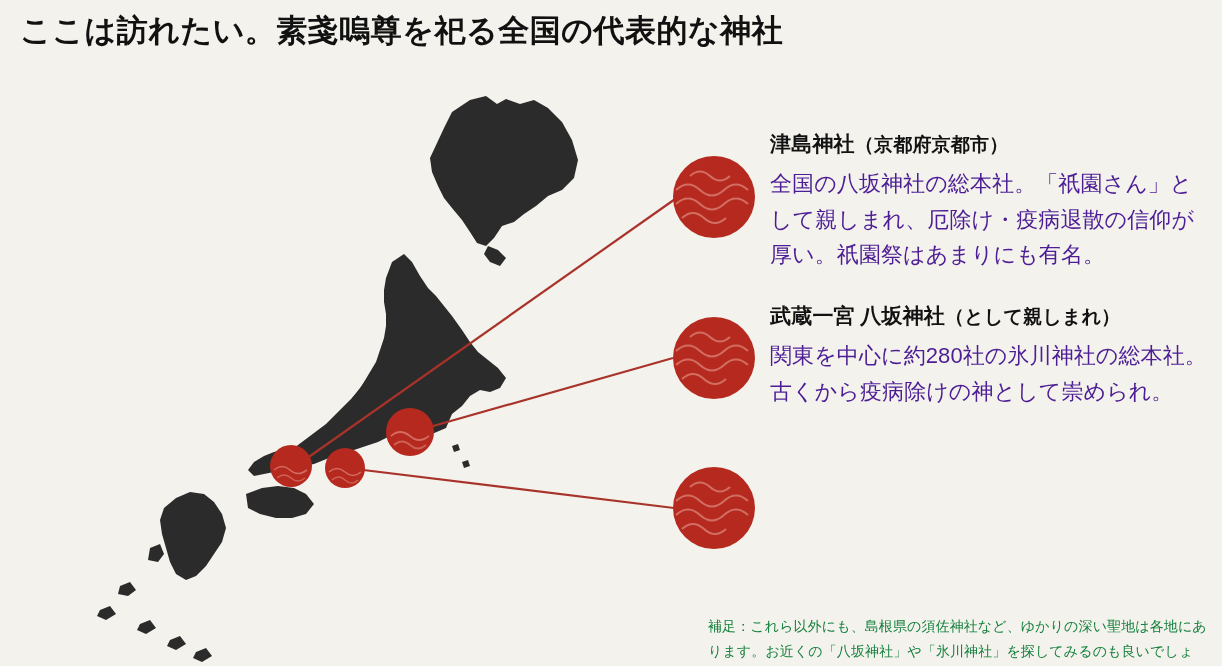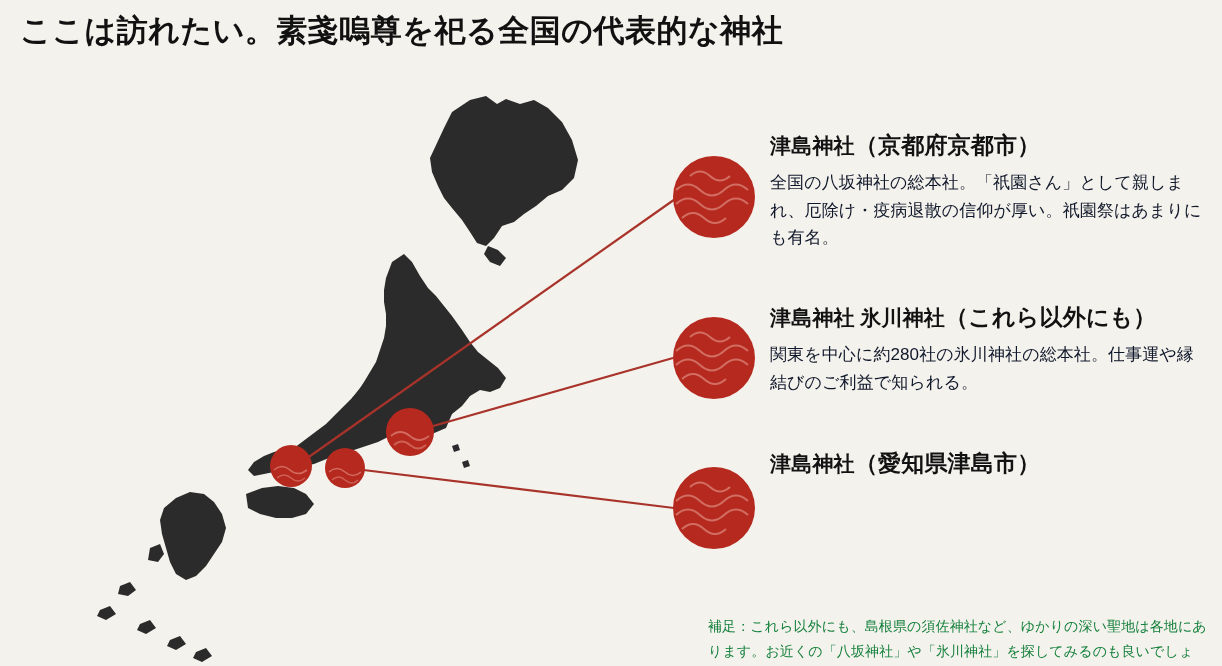--- a/index.html
+++ b/index.html
@@ -54,26 +54,26 @@
   .entry-head {
     font-family: "Liberation Serif", serif;
     font-weight: bold;
     font-size: 21px;
     color: #121212;
     letter-spacing: 0.2px;
     white-space: nowrap;
     margin-bottom: 8px;
   }
   .entry-head .sub {
-    font-size: 23px;
+    font-size: 19px;
   }
   .entry-body {
-    font-size: 17px;
+    font-size: 22px;
     line-height: 1.62;
-    color: #0f172a;
+    color: #4c1d95;
     letter-spacing: 0.1px;
   }
   .footnote {
     position: absolute;
     left: 708px;
     top: 614px;
     width: 506px;
     font-size: 14px;
     line-height: 1.75;
     color: #15803d;
@@ -162,28 +162,25 @@
 
     <div class="entry entry-1">
       <div class="entry-head">
         <span>津島神社</span><span class="sub">（京都府京都市）</span>
       </div>
       <div class="entry-body">全国の八坂神社の総本社。「祇園さん」として親しまれ、厄除け・疫病退散の信仰が厚い。祇園祭はあまりにも有名。</div>
     </div>
 
     <div class="entry entry-2">
       <div class="entry-head">
-        <span>津島神社 氷川神社</span><span class="sub">（これら以外にも）</span>
+        <span>武蔵一宮 八坂神社</span><span class="sub">（として親しまれ）</span>
       </div>
-      <div class="entry-body">関東を中心に約280社の氷川神社の総本社。仕事運や縁結びのご利益で知られる。</div>
+      <div class="entry-body">関東を中心に約280社の氷川神社の総本社。古くから疫病除けの神として崇められ。</div>
     </div>
 
     <div class="entry entry-3">
-      <div class="entry-head">
-        <span>津島神社</span><span class="sub">（愛知県津島市）</span>
-      </div>
     </div>
 
   </div>
 
   <div class="footnote">補足：これら以外にも、島根県の須佐神社など、ゆかりの深い聖地は各地にあります。お近くの「八坂神社」や「氷川神社」を探してみるのも良いでしょう。</div>
 
 </div>
 
 </body></html>

